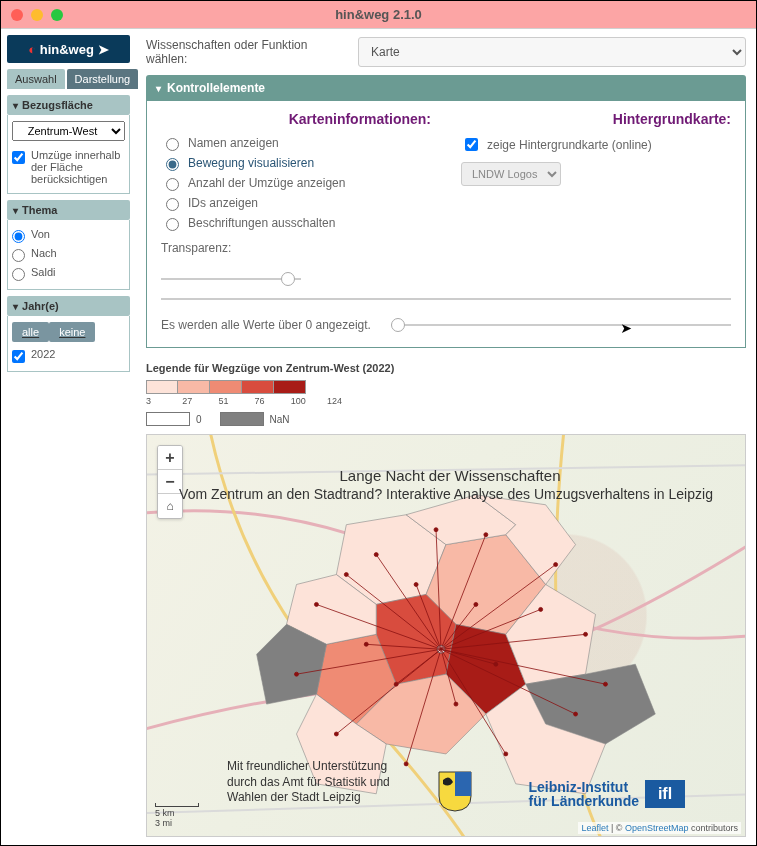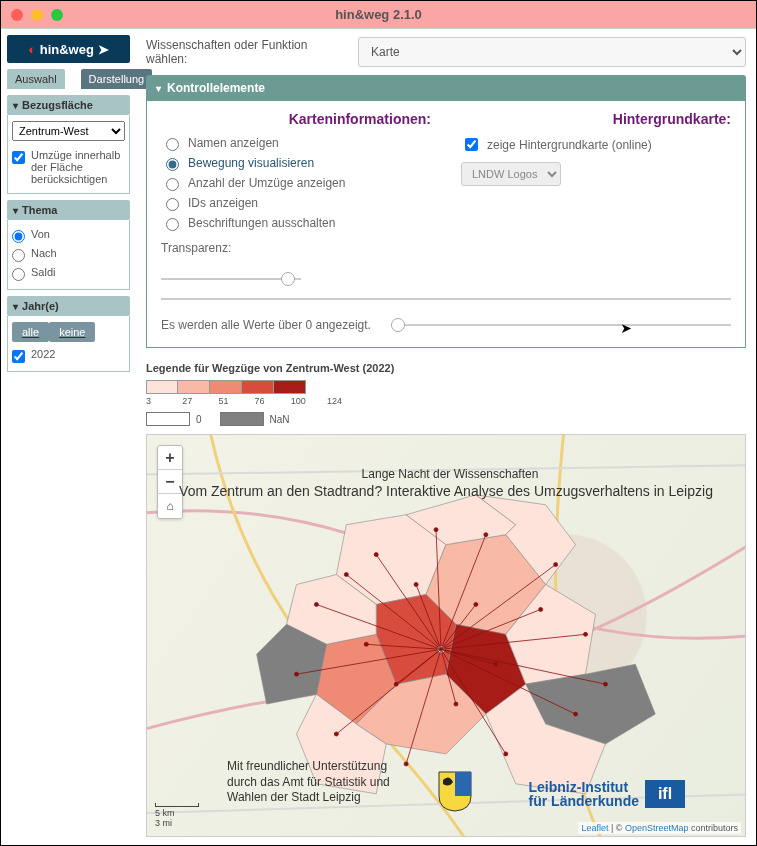--- a/index.html
+++ b/index.html
@@ -45,21 +45,21 @@
     color: #fff;
     display: flex;
     align-items: center;
     justify-content: center;
     font-weight: 600;
     font-size: 13px;
     margin-bottom: 6px;
     border-radius: 2px;
   }
   .logo .arrow-icon { margin-left: 4px; }
-  .tabbar { display: flex; gap: 14px; }
+  .tabbar { display: flex; gap: 0; }
   .tab {
     padding: 4px 8px;
     background: #a8c4c4;
     color: #333;
     font-size: 11px;
     border-radius: 2px 2px 0 0;
     margin-right: 2px;
   }
   .tab.active { background: #5a7580; color: #fff; }
   .section-head {
@@ -78,20 +78,21 @@
   .section-body {
     padding: 6px 4px;
     background: #fff;
     border: 1px solid #a8c4c4;
     border-top: none;
   }
   select.sb-select {
     width: 100%;
     font-size: 11px;
     padding: 2px;
+    text-align: center;
   }
   .check-row, .radio-row {
     display: flex;
     align-items: flex-start;
     gap: 6px;
     font-size: 11px;
     padding: 2px 0;
     color: #555;
   }
   .check-row input, .radio-row input { margin: 2px 0 0 0; }
@@ -239,21 +240,21 @@
   }
   .zoom-btn:last-child { border-bottom: none; font-size: 12px; }
   .map-title {
     position: absolute;
     top: 32px;
     left: 0; right: 0;
     text-align: center;
     color: #333;
     pointer-events: none;
   }
-  .map-title .t1 { font-size: 12px; padding-left: 8px; }
+  .map-title .t1 { font-size: 15px; padding-left: 8px; }
   .map-title .t2 { font-size: 14px; margin-top: 2px; }
   .districts { position: absolute; inset: 0; pointer-events: none; }
   .credit-left {
     position: absolute;
     left: 80px;
     bottom: 30px;
     font-size: 12px;
     color: #333;
     line-height: 1.3;
     pointer-events: none;

